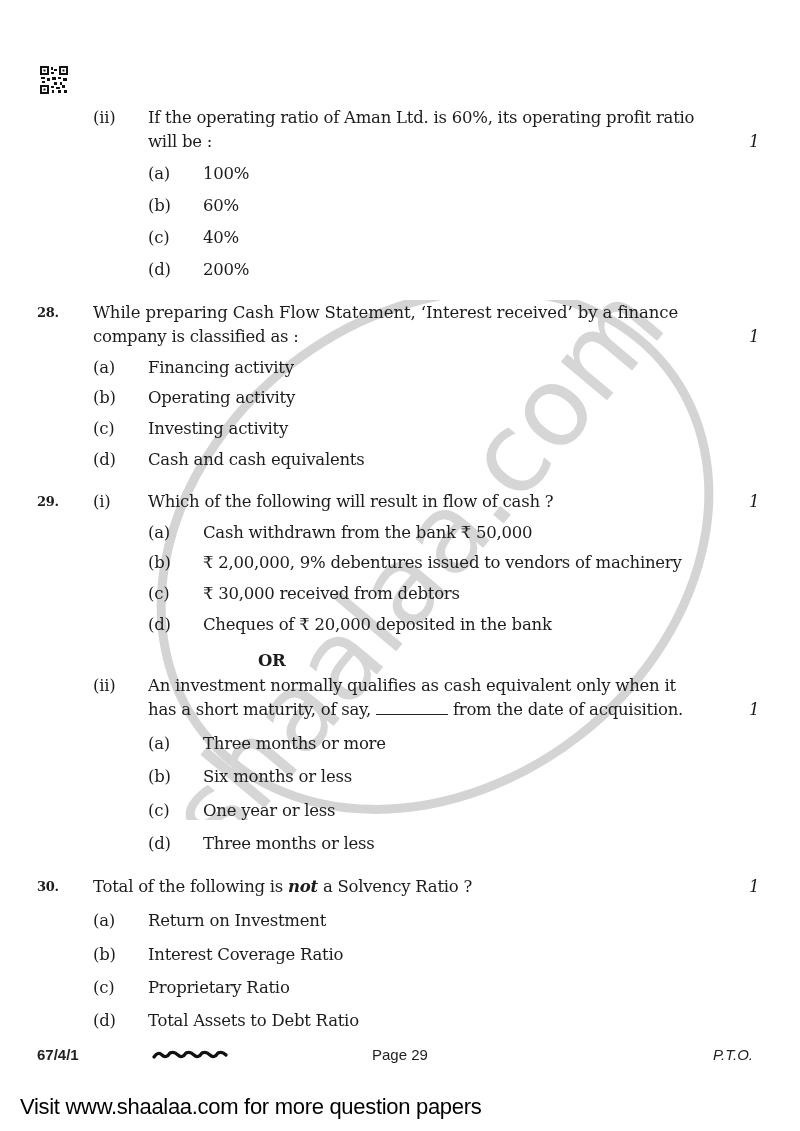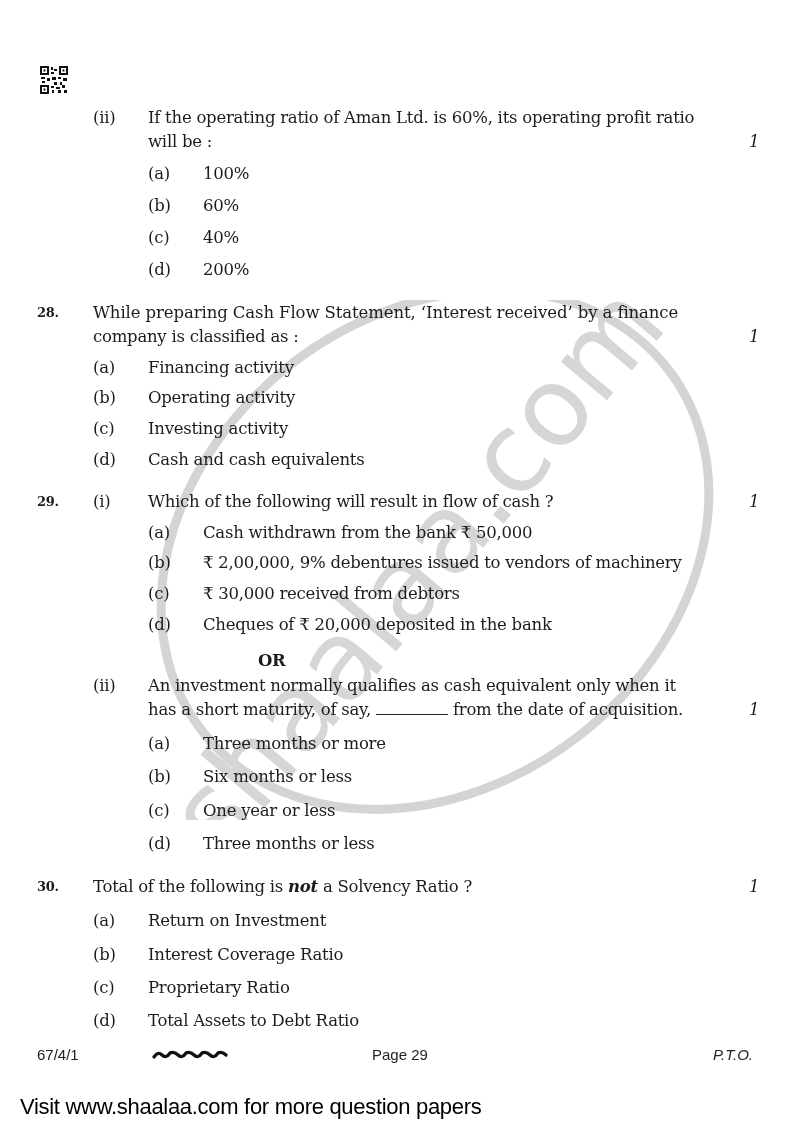--- a/index.html
+++ b/index.html
@@ -192,21 +192,21 @@
 
   <div class="abs txt" style="left:93px; top:911px;">(a)</div>
   <div class="abs txt" style="left:148px; top:911px;">Return on Investment</div>
   <div class="abs txt" style="left:93px; top:945px;">(b)</div>
   <div class="abs txt" style="left:148px; top:945px;">Interest Coverage Ratio</div>
   <div class="abs txt" style="left:93px; top:978px;">(c)</div>
   <div class="abs txt" style="left:148px; top:978px;">Proprietary Ratio</div>
   <div class="abs txt" style="left:93px; top:1011px;">(d)</div>
   <div class="abs txt" style="left:148px; top:1011px;">Total Assets to Debt Ratio</div>
 
-  <div class="abs footer-txt" style="left:37px; top:1046px;">67/4/1</div>
+  <div class="abs footer-txt" style="left:37px; top:1046px;font-weight:bold;">67/4/1</div>
   <svg class="tilde-icon" viewBox="0 0 78 14">
     <path d="M2 9 Q6 3 10 7 Q14 11 18 5 Q22 3 26 7 Q30 11 34 5 Q38 3 42 7 Q46 11 50 5 Q54 3 58 7 Q62 11 66 5 Q70 3 74 7" fill="none" stroke="#111" stroke-width="3.2" stroke-linecap="round"></path>
   </svg>
   <div class="abs footer-txt" style="left:372px; top:1046px;">Page 29</div>
   <div class="abs footer-txt footer-italic" style="left:713px; top:1046px;">P.T.O.</div>
 
   <div class="abs visit" style="left:20px; top:1094px;">Visit www.shaalaa.com for more question papers</div>
 
 </div>
 

